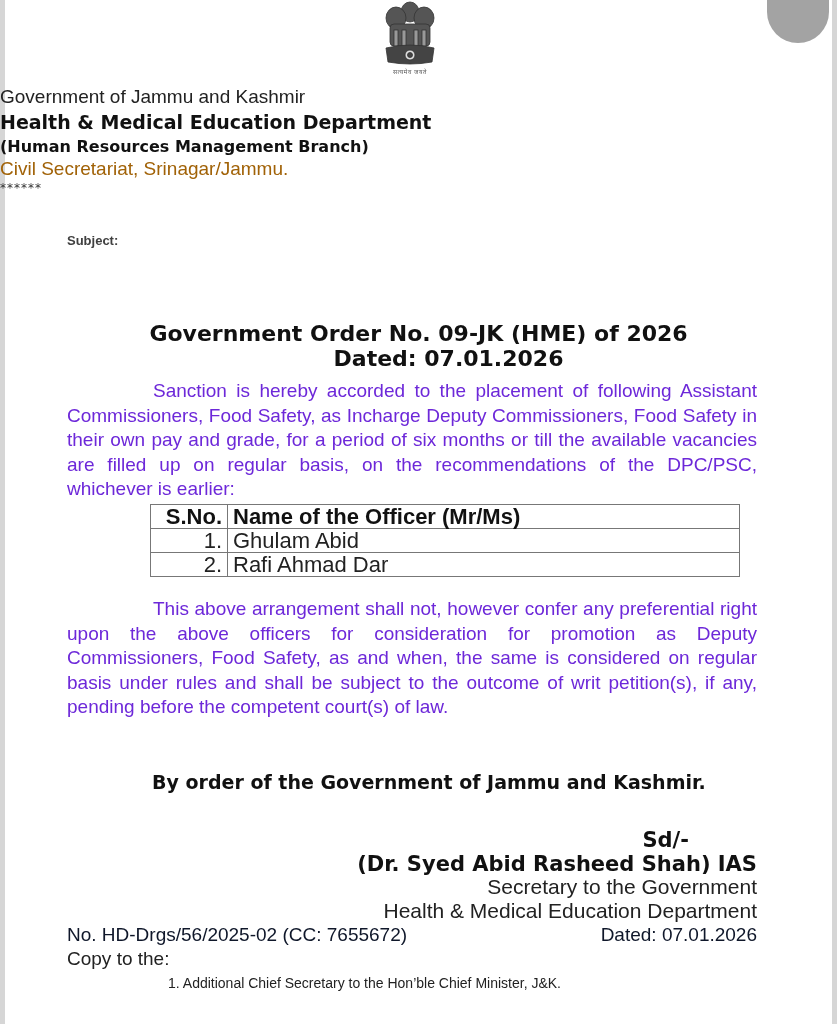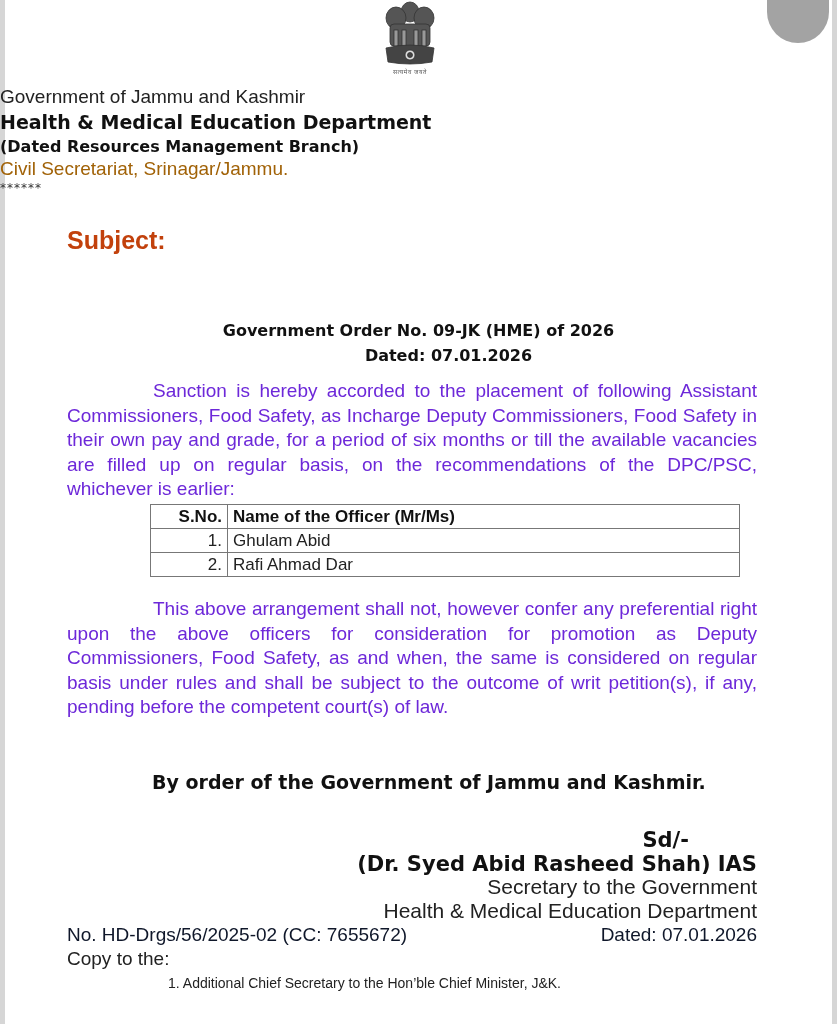--- a/index.html
+++ b/index.html
@@ -26,40 +26,40 @@
     .narrow { font-family: "Liberation Sans", sans-serif; }
     .hdr { position: absolute; left: 0; width: 837px; text-align: left; }
     .h1 { top: 86px; font-size: 19px; color: #222; }
     .h2 { top: 111px; font-size: 19px; font-weight: bold; color: #111; }
     .h3 { top: 137px; font-size: 16px; font-weight: bold; color: #111; }
     .h4 { top: 158px; font-size: 19px; color: #a16207; }
     .h5 { top: 181px; font-size: 12px; color: #333; letter-spacing: 1px; }
 
     .subject {
       position: absolute; left: 67px; top: 228px; width: 690px;
-      font-size: 25px; line-height: 25px; color: #c2410c;
+      font-size: 13px; line-height: 25px; color: #404040;
     }
     .subject-label { font-weight: bold; }
     .subject-text { display: block; margin-left: 89px; margin-top: -25px; text-indent: 0; text-align: justify; }
 
-    .order { position: absolute; left: 0; width: 837px; text-align: center; font-weight: bold; font-size: 16px; color: #111; }
+    .order { position: absolute; left: 0; width: 837px; text-align: center; font-weight: bold; font-size: 22px; color: #111; }
     .order-no { top: 321px; }
     .order-date { top: 346px; left: 30px; }
 
     .para {
       position: absolute; left: 67px; width: 690px;
       font-size: 19px; line-height: 24.5px; text-align: justify; color: #6d28d9;
       text-align-last: left;
     }
     .para1 { top: 379px; text-indent: 86px; }
     .para2 { top: 597px; text-indent: 86px; }
 
     table.officers {
       position: absolute; left: 150px; top: 504px; width: 590px;
-      border-collapse: collapse; font-size: 17px; color: #222;
+      border-collapse: collapse; font-size: 22px; color: #222;
     }
     table.officers td, table.officers th {
       border: 1px solid #777; padding: 0 5px; height: 23px; line-height: 23px;
     }
     table.officers th { font-weight: bold; text-align: left; color: #111; }
     table.officers .sno { width: 66px; text-align: right; }
 
     .byorder { position: absolute; left: 152px; top: 771px; font-size: 19px; font-weight: bold; color: #111; }
 
     .sig { position: absolute; right: 80px; text-align: left; font-size: 21px; color: #222; }
@@ -92,21 +92,21 @@
     <rect x="50" y="30" width="4" height="16" fill="#999"></rect>
     <path d="M14 48 Q38 42 62 48 L60 62 Q38 66 16 62 Z" fill="#444"></path>
     <circle cx="38" cy="55" r="5" fill="#ddd"></circle>
     <circle cx="38" cy="55" r="2.5" fill="#444"></circle>
   </g>
 </svg>
 <div class="emblem-motto">सत्यमेव जयते</div>
 
 <div class="hdr h1 narrow">Government of Jammu and Kashmir</div>
 <div class="hdr h2">Health &amp; Medical Education Department</div>
-<div class="hdr h3">(Dated Resources Management Branch)</div>
+<div class="hdr h3">(Human Resources Management Branch)</div>
 <div class="hdr h4 narrow">Civil Secretariat, Srinagar/Jammu.</div>
 <div class="hdr h5">******</div>
 
 <div class="subject narrow">
   <span class="subject-label">Subject:</span>
 </div>
 
 <div class="order order-no">Government Order No. 09-JK (HME) of 2026</div>
 <div class="order order-date">Dated: 07.01.2026</div>
 

